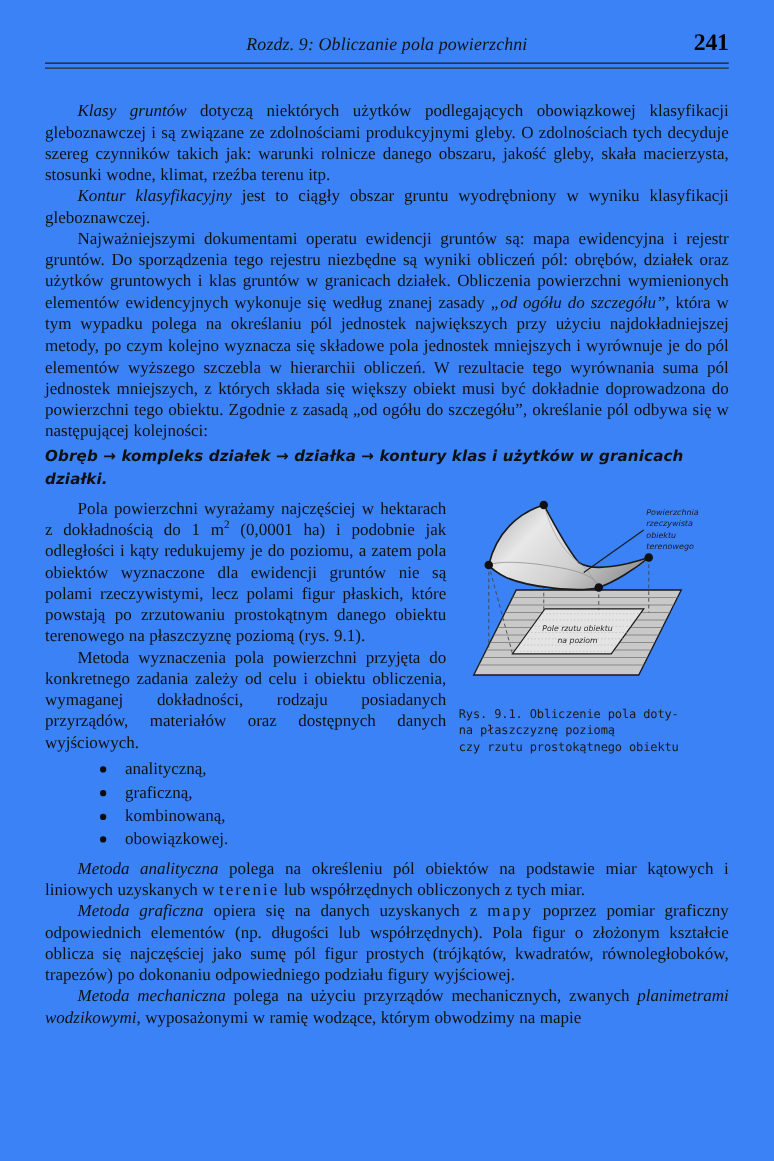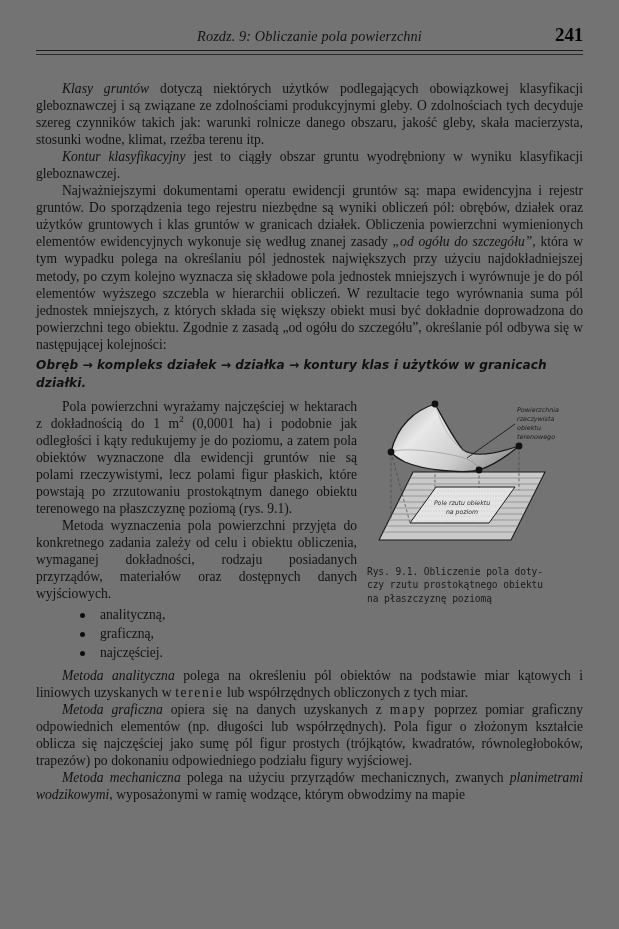--- a/index.html
+++ b/index.html
@@ -4,21 +4,21 @@
 <style>
   html, body {
     margin: 0;
     padding: 0;
     background: #ffffff;
   }
   .page {
     position: relative;
     width: 619px;
     height: 929px;
-    background: #737373;
+    background: #3b82f6;
     overflow: hidden;
     font-family: "Liberation Serif", serif;
     color: #0a0a0a;
   }
 
   
   .header {
     position: absolute;
     left: 36px;
     top: 28px;
@@ -240,35 +240,36 @@
             <line x1="100" y1="58" x2="148" y2="24" stroke="#1a1a1a" stroke-width="0.9"></line>
             <text x="150" y="12" font-family="DejaVu Sans, sans-serif" font-size="6.4" font-style="italic" fill="#1a1a1a">Powierzchnia</text>
             <text x="150" y="21" font-family="DejaVu Sans, sans-serif" font-size="6.4" font-style="italic" fill="#1a1a1a">rzeczywista</text>
             <text x="150" y="30" font-family="DejaVu Sans, sans-serif" font-size="6.4" font-style="italic" fill="#1a1a1a">obiektu</text>
             <text x="150" y="39" font-family="DejaVu Sans, sans-serif" font-size="6.4" font-style="italic" fill="#1a1a1a">terenowego</text>
           </g>
         </svg>
 
         <div class="fig-caption">
           <div>Rys. 9.1. Obliczenie pola doty-</div>
+          <div>na płaszczyznę poziomą</div>
           <div>czy rzutu prostokątnego obiektu</div>
-          <div>na płaszczyznę poziomą</div>
         </div>
       </div>
 
       <div class="wrap-text">
         <p class="para"><span>Pola powierzchni wyrażamy najczęściej w hektarach z dokładnością do 1 m</span><sup>2</sup><span> (0,0001 ha) i podobnie jak odległości i kąty redukujemy je do poziomu, a zatem pola obiektów wyznaczone dla ewidencji gruntów nie są polami rzeczywistymi, lecz polami figur płaskich, które powstają po zrzutowaniu prostokątnym danego obiektu terenowego na płaszczyznę poziomą (rys. 9.1).</span></p>
 
         <p class="para">Metoda wyznaczenia pola powierzchni przyjęta do konkretnego zadania zależy od celu i obiektu obliczenia, wymaganej dokładności, rodzaju posiadanych przyrządów, materiałów oraz dostępnych danych wyjściowych.</p>
 
 
         <ul class="methods">
           <li>analityczną,</li>
           <li>graficzną,</li>
-          <li>najczęściej.</li>
+          <li>kombinowaną,</li>
+          <li>obowiązkowej.</li>
         </ul>
       </div>
 
       <div style="clear: both;"></div>
     </div>
 
     <div class="tail">
       <p class="para"><i>Metoda analityczna</i><span> polega na określeniu pól obiektów na podstawie miar kątowych i liniowych uzyskanych w </span><span class="spaced">terenie</span><span> lub współrzędnych obliczonych z tych miar.</span></p>
 
       <p class="para"><i>Metoda graficzna</i><span> opiera się na danych uzyskanych z </span><span class="spaced">mapy</span><span> poprzez pomiar graficzny odpowiednich elementów (np. długości lub współrzędnych). Pola figur o złożonym kształcie oblicza się najczęściej jako sumę pól figur prostych (trójkątów, kwadratów, równoległoboków, trapezów) po dokonaniu odpowiedniego podziału figury wyjściowej.</span></p>

